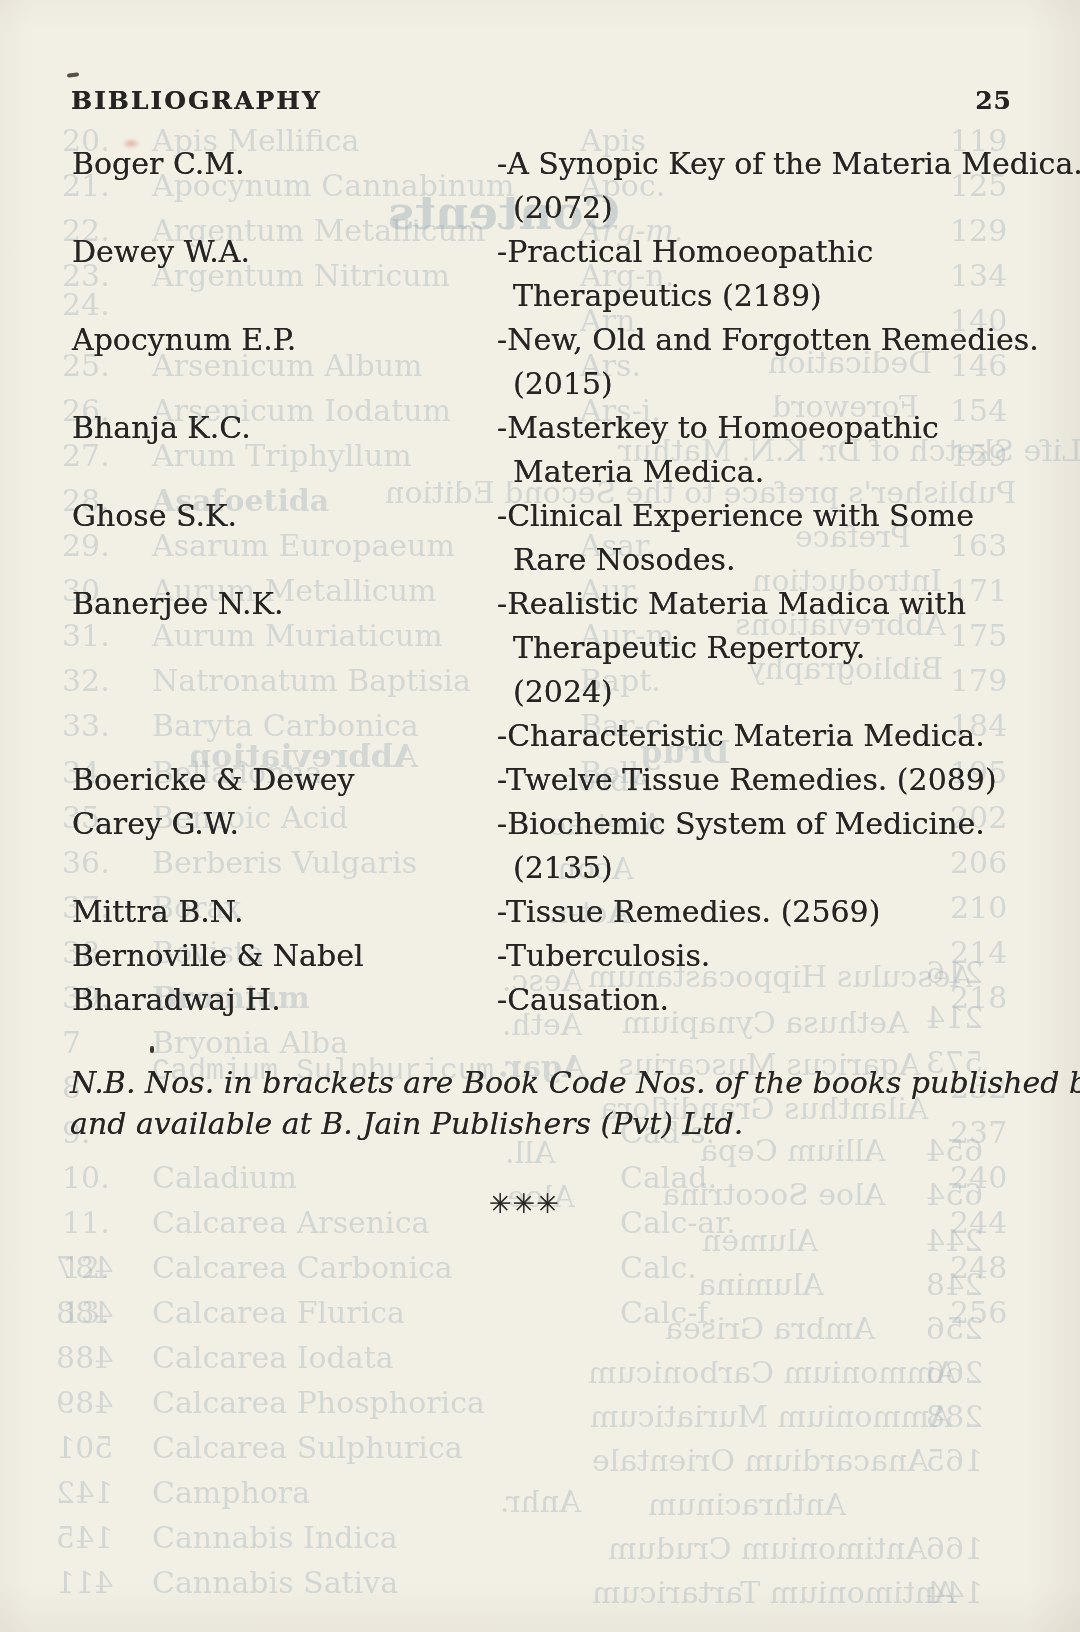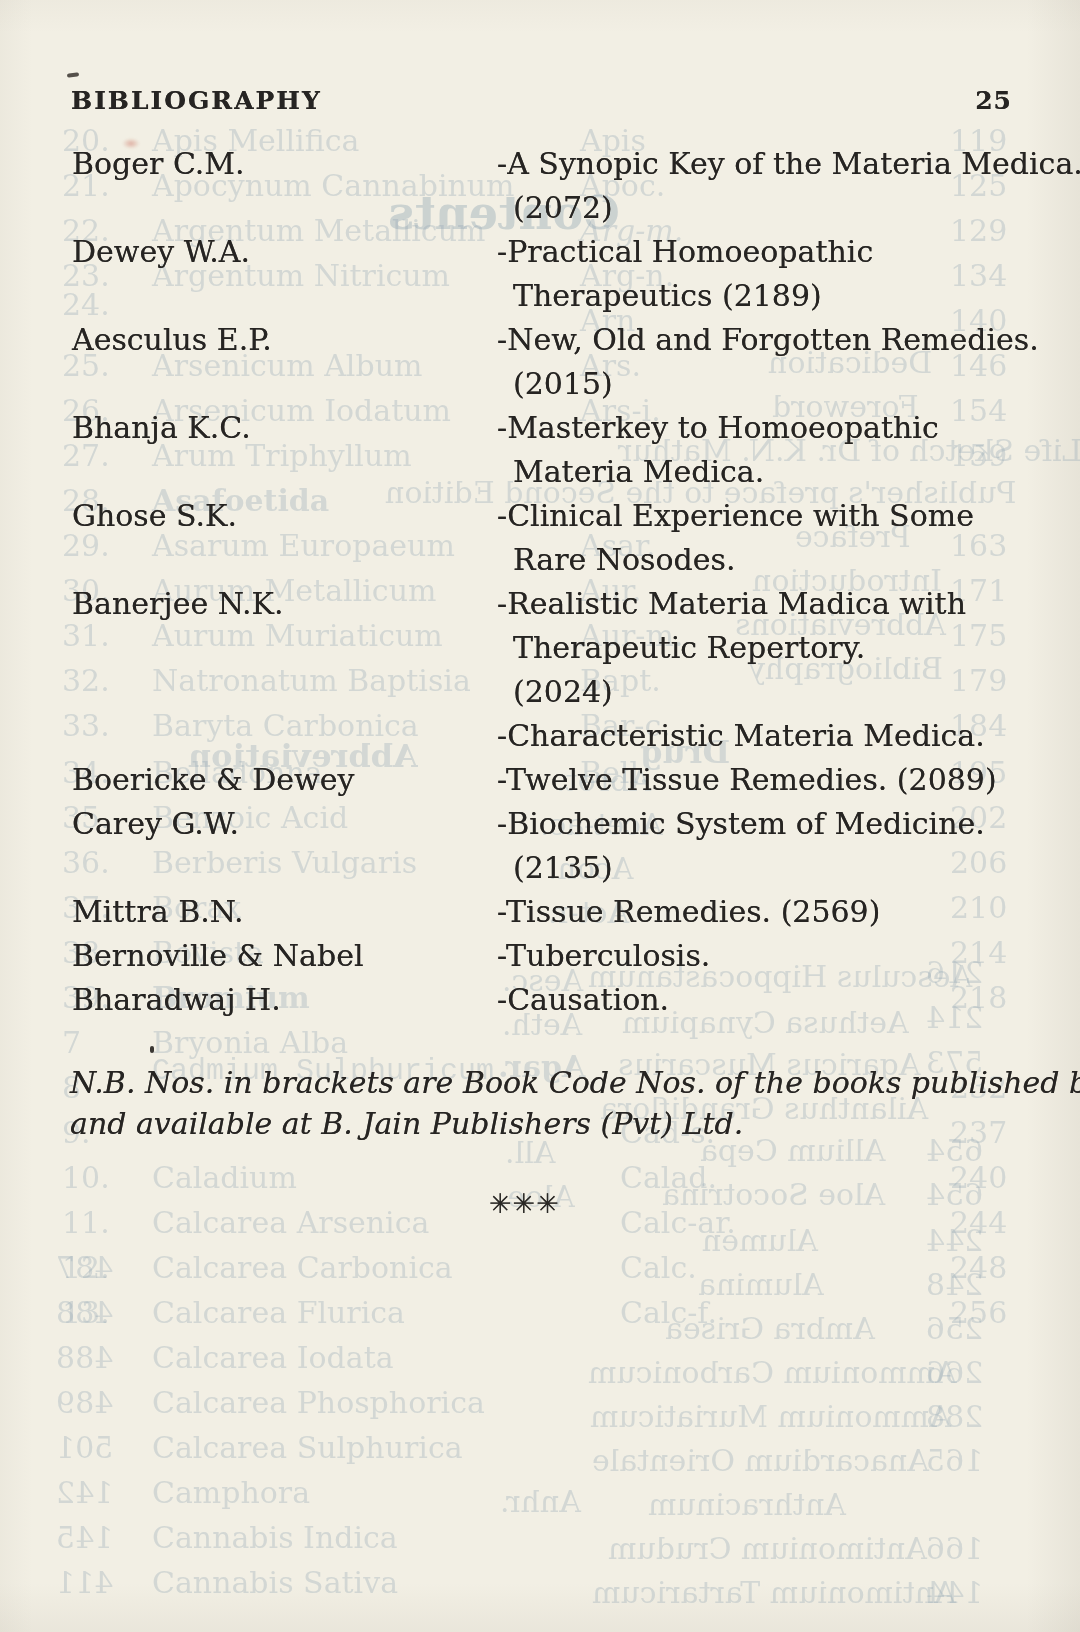--- a/index.html
+++ b/index.html
@@ -258,21 +258,21 @@
           <span class="title-cell cont">(2072)</span>
         </div>
         <div class="entry-row" style="top: 230px;">
           <span class="author-cell">Dewey W.A.</span>
           <span class="title-cell">-Practical Homoeopathic</span>
         </div>
         <div class="entry-row" style="top: 274px;">
           <span class="title-cell cont">Therapeutics (2189)</span>
         </div>
         <div class="entry-row" style="top: 318px;">
-          <span class="author-cell">Aesculus E.P.</span>
+          <span class="author-cell">Apocynum E.P.</span>
           <span class="title-cell">-New, Old and Forgotten Remedies.</span>
         </div>
         <div class="entry-row" style="top: 362px;">
           <span class="title-cell cont">(2015)</span>
         </div>
         <div class="entry-row" style="top: 406px;">
           <span class="author-cell">Bhanja K.C.</span>
           <span class="title-cell">-Masterkey to Homoeopathic</span>
         </div>
         <div class="entry-row" style="top: 450px;">

